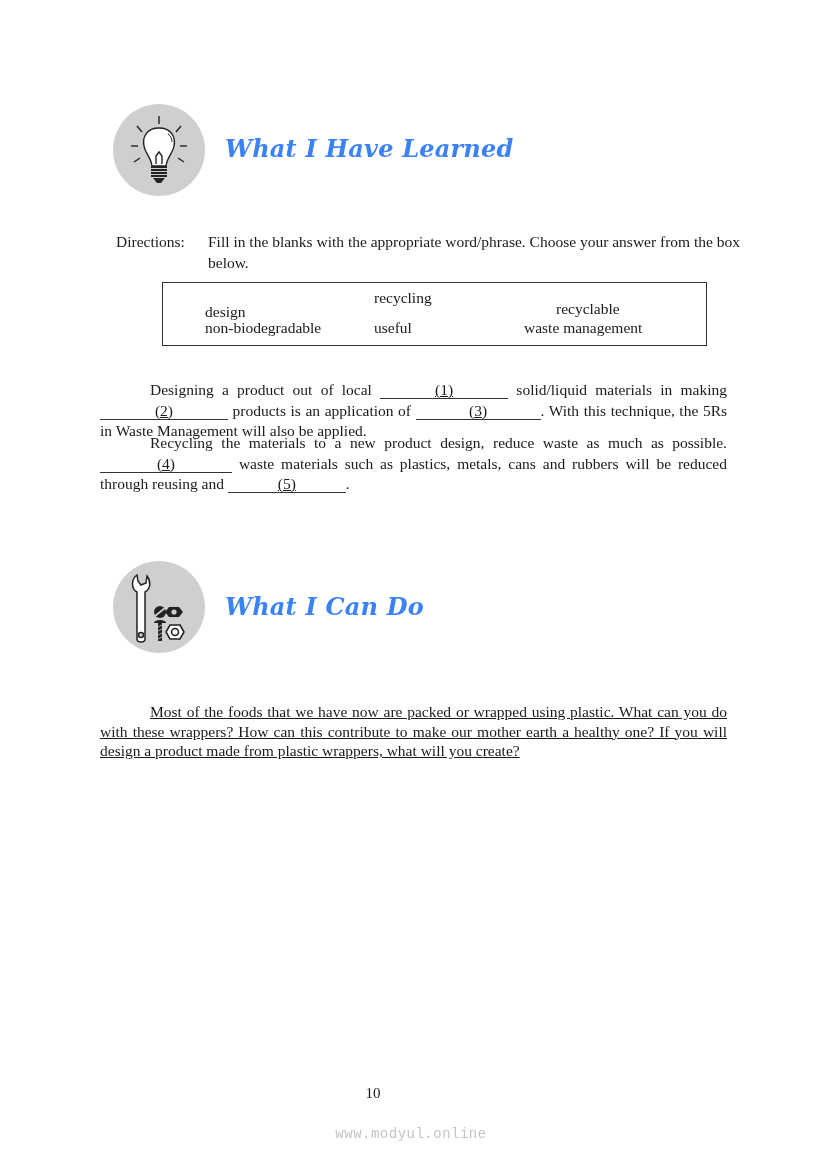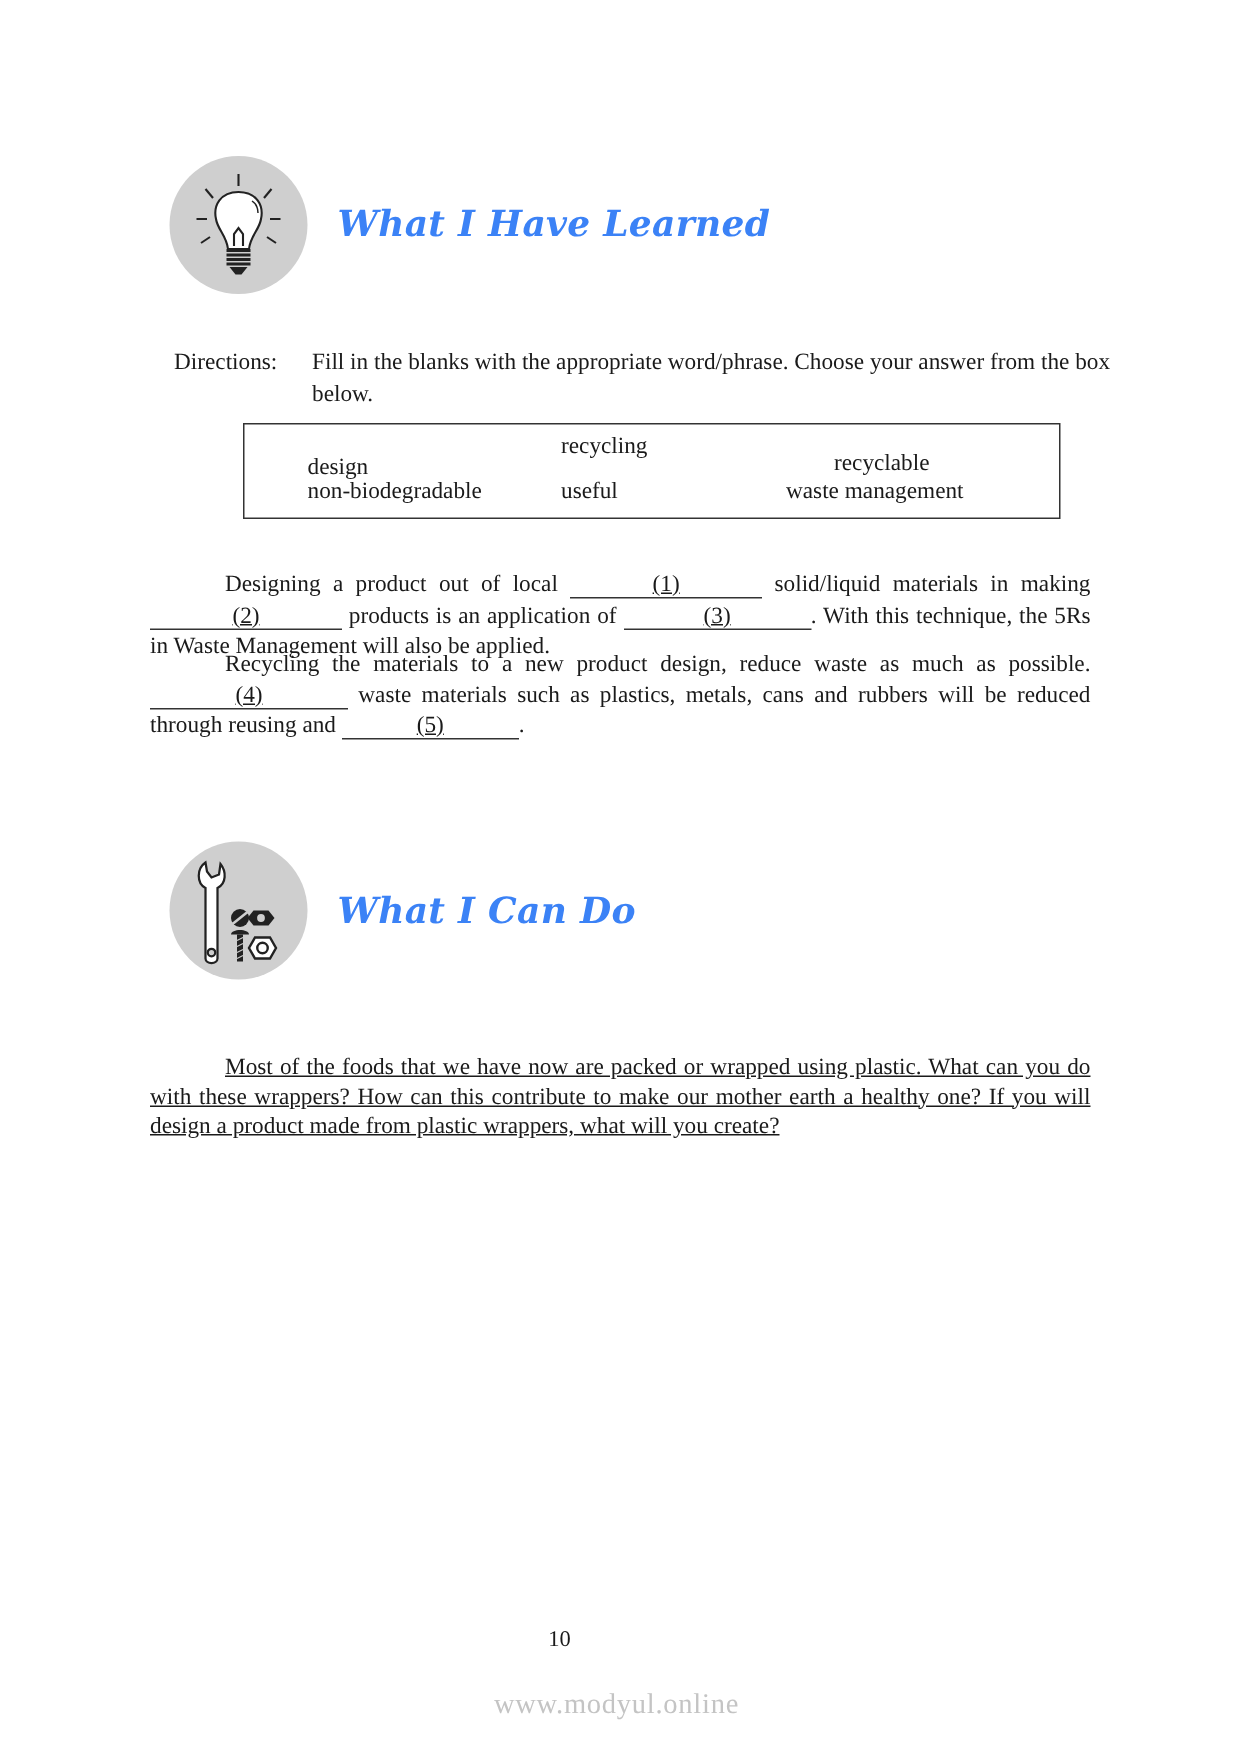--- a/index.html
+++ b/index.html
@@ -27,21 +27,21 @@
     .box {
       position: absolute; left: 162px; top: 282px; width: 545px; height: 64px;
       border: 1px solid #333; box-sizing: border-box;
     }
     .box .cell { position: absolute; }
     .blank { text-decoration: none; display: inline-block; border-bottom: 1px solid #333; line-height: 16px; text-align: center; text-indent: 0; }
     .blank span { text-decoration: underline; }
     .page-num { position: absolute; left: 0; width: 746px; top: 1083px; text-align: center; font-size: 15px; }
     .watermark {
       position: absolute; left: 0; width: 822px; top: 1126px; text-align: center;
-      font-family: Liberation Serif, serif; font-size: 19px; color: #c4c4c4; letter-spacing: 0.5px;
+      font-family: Liberation Mono, monospace; font-size: 14px; color: #c4c4c4; letter-spacing: 0.5px;
     }
   </style>
 </head>
 <body>
 
 <div class="icon-circle" style="left:113px; top:104px;">
   <svg width="92" height="92" viewBox="0 0 92 92">
     <g stroke="#222" stroke-width="1.4" fill="none">
       <line x1="46" y1="12" x2="46" y2="20"></line>
       <line x1="24" y1="22" x2="29" y2="28"></line>

